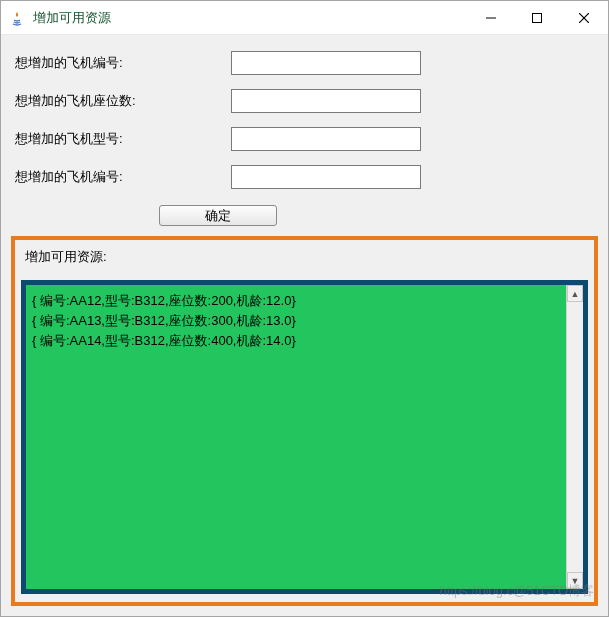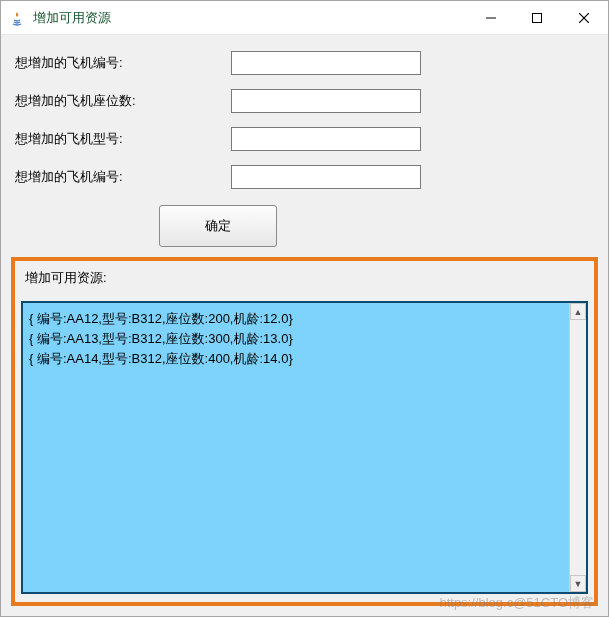--- a/index.html
+++ b/index.html
@@ -71,21 +71,21 @@
     }
     .submit-row {
       display: flex;
       justify-content: flex-start;
       padding-left: 148px;
       margin-top: 2px;
       margin-bottom: 10px;
     }
     .btn {
       width: 118px;
-      height: 42px;
+      height: 21px;
       background: linear-gradient(#fdfdfd, #e7e7e7);
       border: 1px solid #8a8a8a;
       border-radius: 3px;
       font-size: 13px;
       font-family: inherit;
       cursor: default;
     }
     .highlight-box {
       border: 4px solid #e97b1f;
       padding: 8px 6px 8px 6px;
@@ -96,22 +96,22 @@
     }
     .section-label {
       color: #000;
       font-size: 13px;
       margin-bottom: 14px;
       padding-left: 4px;
     }
     .textarea-wrap {
       flex: 1;
       display: flex;
-      border: 2px solid #0c4a6e;
-      background: #7dd3fc;
+      border: 5px solid #0c4a6e;
+      background: #22c55e;
       gap: 16px;
     }
     .textarea-content {
       flex: 1;
       padding: 6px 6px;
       font-size: 13px;
       line-height: 1.55;
       white-space: pre;
       color: #000;
       overflow: hidden;
@@ -130,21 +130,21 @@
       display: flex;
       align-items: center;
       justify-content: center;
       font-size: 9px;
       color: #555;
       border: 1px solid #c8c8c8;
     }
     .watermark {
       position: absolute;
       right: 14px;
-      bottom: 4px;
+      bottom: 16px;
       color: rgba(120,120,120,0.45);
       font-size: 13px;
       pointer-events: none;
       margin-top: 32px;
     }
   </style>
 </head>
 <body>
 
 <div class="window">

